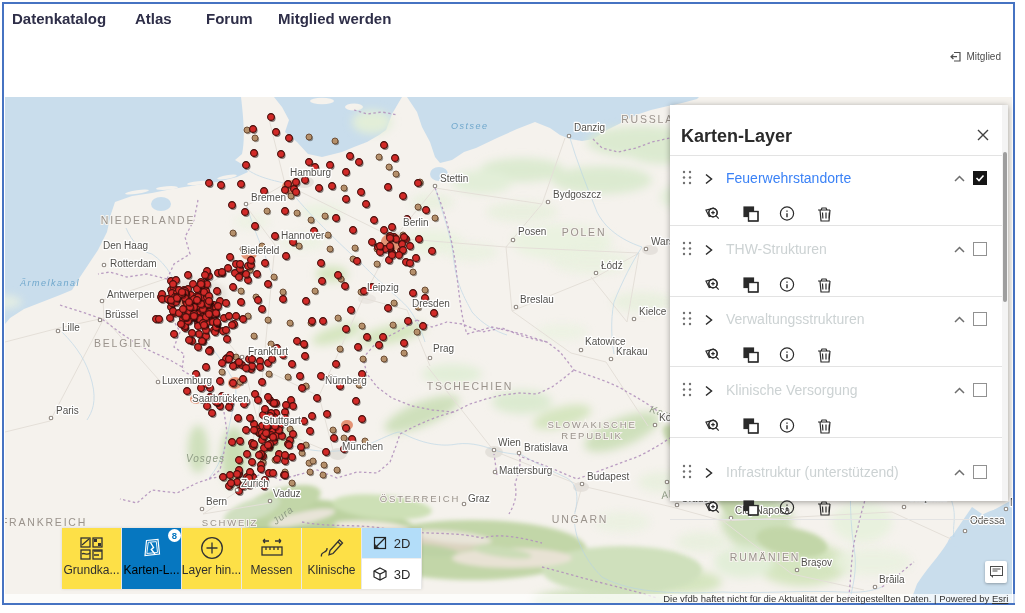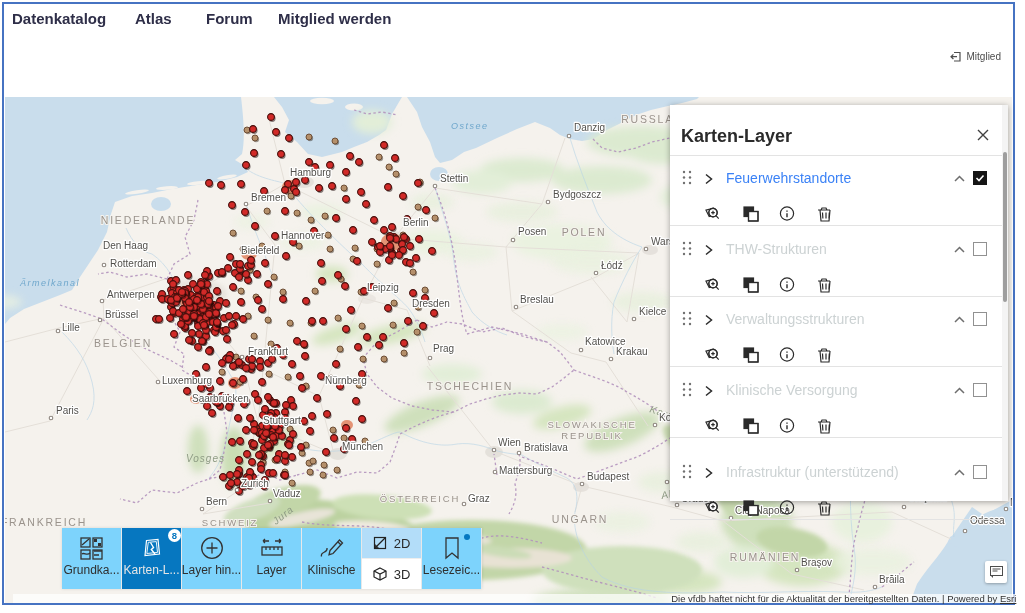--- a/index.html
+++ b/index.html
@@ -1,20 +1,20 @@
 <!DOCTYPE html>
 <html><head><meta charset="utf-8">
 <style>
 html,body{margin:0;padding:0;width:1025px;height:613px;background:#fff;
 font-family:"Liberation Sans",sans-serif;overflow:hidden}
 #frame{position:absolute;left:2px;top:2px;width:1009px;height:599px;border:2px solid #4673c2;background:#fff}
 .navlink{position:absolute;top:6px;font-size:15px;font-weight:bold;color:#2e2e48}
 #abm{position:absolute;top:46px;right:12px;font-size:10px;color:#4c4c4c;display:flex;align-items:center;gap:5px}
 #map{position:absolute;left:1px;top:93px;width:1007px;height:506px}
-#attrib{position:absolute;left:8px;top:497px;width:1006px;height:9px;background:rgba(255,255,255,.72);
+#attrib{position:absolute;left:0px;top:497px;width:1006px;height:9px;background:rgba(255,255,255,.72);
 font-size:9.5px;color:#333;text-align:right;padding-right:4px;line-height:9px}
 #fbbtn{position:absolute;left:980px;top:464px;width:22px;height:22px;background:#fff;border-radius:2px;
 box-shadow:0 1px 3px rgba(0,0,0,.3);display:flex;align-items:center;justify-content:center}
 
 #panel{position:absolute;left:665px;top:8px;width:338px;height:396px;background:#fff;
 box-shadow:0 1px 6px rgba(0,0,0,.35)}
 #ptitle{position:absolute;left:11px;top:21px;font-size:18px;font-weight:bold;color:#2b2b2b}
 #pclose{position:absolute;left:307px;top:24px}
 .sep{position:absolute;left:0;width:332px;height:1px;background:#e3e3e3}
 .lrow{position:absolute;left:0;width:332px;height:70px}
@@ -25,25 +25,25 @@
 .cb.e{border:1px solid #919191;background:#fff}
 .cb.f{background:#151515;border:1px solid #151515}
 .chup{position:absolute;left:284px;top:20px}
 .chrt{position:absolute;left:34px;top:18px}
 .drag{position:absolute;left:11px;top:14px}
 .irow{position:absolute;top:50px;left:0}
 #scrolltrack{position:absolute;right:0;top:0;width:6px;height:396px;background:#f4f4f4}
 #scrollthumb{position:absolute;right:1px;top:47px;width:4px;height:150px;background:#9e9e9e;border-radius:2px}
 
 #toolbar{position:absolute;left:58px;top:524px;height:61px;background:#fff;display:flex;box-shadow:0 0 3px rgba(0,0,0,.12)}
-.tbtn{width:59px;height:61px;position:relative;border-right:1px solid #e8e8e8;display:flex;flex-direction:column;align-items:center;background:#7dd3fc}
+.tbtn{width:59px;height:61px;position:relative;border-right:1px solid #e8e8e8;display:flex;flex-direction:column;align-items:center;background:#fde047}
 .tbtn .ti{margin-top:7px;height:26px;display:flex;align-items:center}
 .tbtn .tl2{font-size:12px;color:#2f2f2f;margin-top:2px;white-space:nowrap}
 .tbtn.sel{background:#0677c0}
-.tbtn.sel .tl2{color:#e5e5e5}
+.tbtn.sel .tl2{color:#000000}
 .half{width:59px;height:30px;display:flex;align-items:center;justify-content:center;gap:7px;font-size:13px;color:#2a2a2a}
 #badge{position:absolute;left:46px;top:1px;width:13px;height:13px;border-radius:50%;background:#fff;
 color:#0677c0;font-size:9.5px;font-weight:bold;text-align:center;line-height:13px}
 #ldot{position:absolute;left:42px;top:6px;width:6px;height:6px;border-radius:50%;background:#0678c1}
 svg{display:block}
 </style></head>
 <body>
 <div id="frame">
   <div class="navlink" style="left:8px">Datenkatalog</div>
   <div class="navlink" style="left:131px">Atlas</div>
@@ -1104,21 +1104,21 @@
       <div class="tl2">Layer hin...</div>
     </div>
     <div class="tbtn">
       <div class="ti">
           <svg width="26" height="24" viewBox="0 0 26 24" fill="none" stroke="#333" stroke-width="1.3">
         <path d="M4 5h6M4 5l2-2M4 5l2 2M16 5h6M22 5l-2-2M22 5l-2 2"></path>
         <rect x="3" y="11" width="20" height="8"></rect>
         <path d="M7 11v3M11 11v3M15 11v3M19 11v3"></path>
       </svg>
         </div>
-      <div class="tl2">Layer</div>
+      <div class="tl2">Messen</div>
     </div>
     <div class="tbtn" style="width:59px">
       <div class="ti">
           <svg width="26" height="24" viewBox="0 0 26 24" fill="none" stroke="#333" stroke-width="1.3">
         <path d="M11 14.5L20.5 4l3 3L14 17.5l-4 1.2z"></path>
             <path d="M18.8 5.8l3 3"></path>
         <path d="M2.5 20.5c-1.5-5.5 6.5-3 5.5-8.5"></path>
       </svg>
         </div>
       <div class="tl2">Klinische</div>
@@ -1133,23 +1133,14 @@
           <span>2D</span>
       </div>
       <div class="half" style="border-top:1px solid #eee">
         <svg width="14" height="14" viewBox="0 0 14 14" fill="none" stroke="#222" stroke-width="1.2">
           <path d="M7 1L13 4v6L7 13L1 10V4Z"></path>
             <path d="M1 4l6 3l6-3M7 7v6"></path>
         </svg>
           <span>3D</span>
       </div>
     </div>
-    <div class="tbtn">
-      <div class="ti">
-          <svg width="20" height="24" viewBox="0 0 20 24" fill="none" stroke="#333" stroke-width="1.3">
-        <path d="M4 2h12v20l-6-5l-6 5z"></path>
-      </svg>
-        </div>
-      <div class="tl2">Lesezeic...</div>
-      <div id="ldot"></div>
-    </div>
   </div>
 </div>
 
 </body></html>

